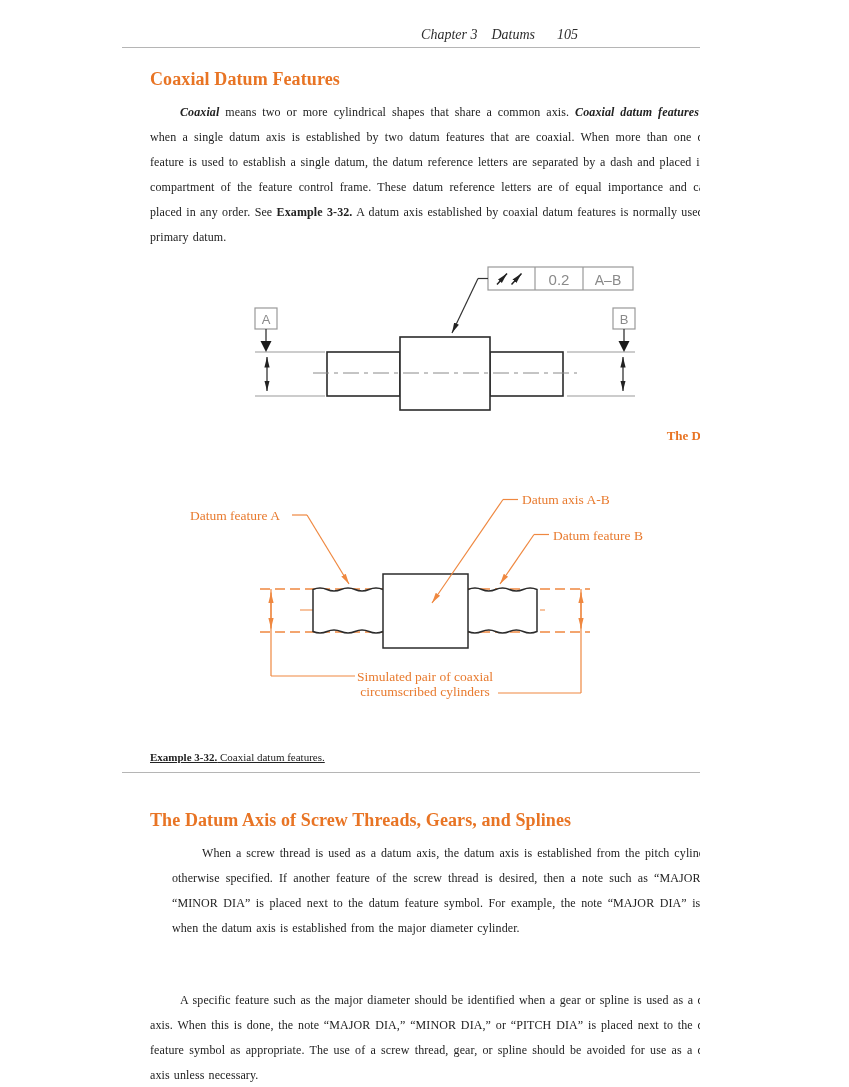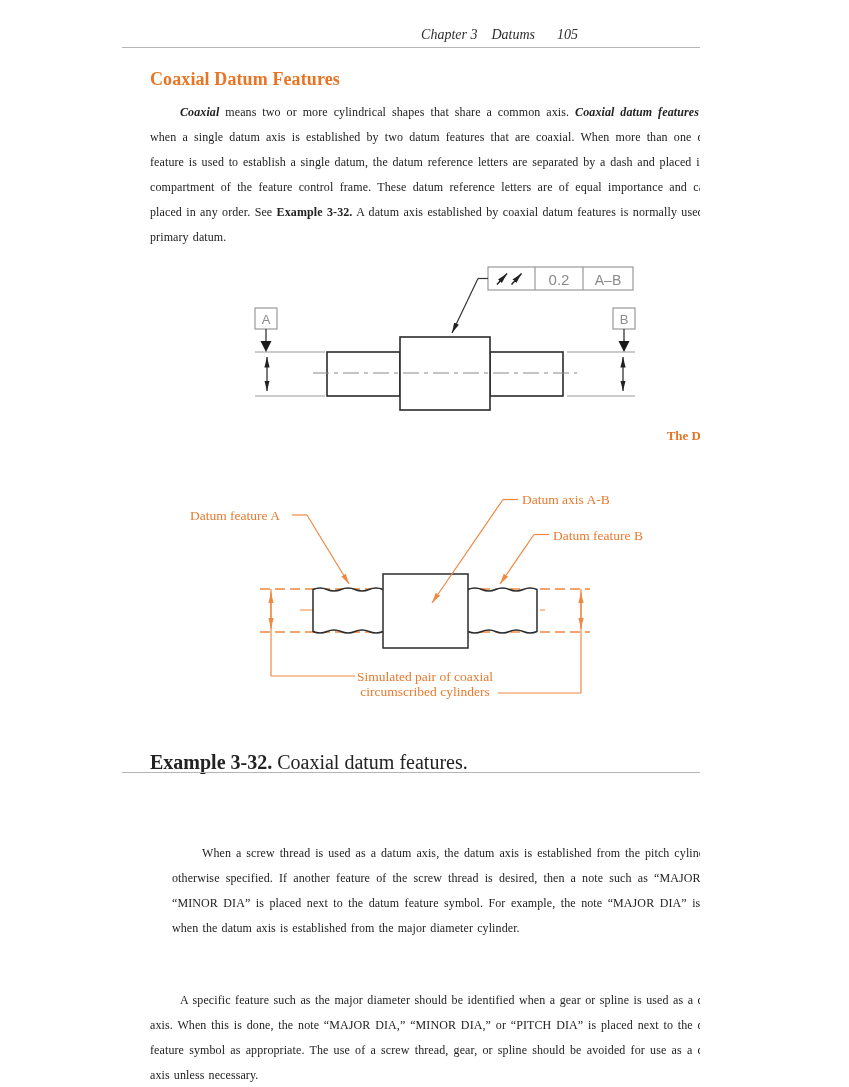--- a/index.html
+++ b/index.html
@@ -18,21 +18,21 @@
   .para{left:150px;width:578px;font-size:12px;line-height:25px;text-align:justify;
         text-indent:30px;letter-spacing:.1px;word-spacing:1px;color:#222;}
   .p1{top:100px;}
   .p2{top:841px;margin-left:22px;}
   .p3{top:988px;}
   .bi{font-weight:bold;font-style:italic;}
   .b{font-weight:bold;}
   .cap{left:180px;width:560px;text-align:right;color:#e87424;font-weight:bold;font-size:13px;}
   .cap1{top:428px;}
   .cap2{top:715px;}
-  .example{left:150px;top:751px;font-size:20px;color:#222;}
+  .example{left:150px;top:751px;font-size:11px;color:#222;text-decoration:underline;}
   svg text{font-family:"Liberation Serif",serif;}
   svg .tech{font-family:"Liberation Sans",sans-serif;}
   .fig1{left:228px;top:256px;}
   .fig2{left:185px;top:486px;}
 </style>
 </head>
 <body>
 
 <div class="page">
 
@@ -147,18 +147,19 @@
     <text x="368" y="54" font-size="13.5" fill="#e87a2e">Datum feature B</text>
     <text x="240" y="195" font-size="13.5" fill="#e87a2e" text-anchor="middle">Simulated pair of coaxial</text>
     <text x="240" y="210" font-size="13.5" fill="#e87a2e" text-anchor="middle">circumscribed cylinders</text>
   </svg>
 
 
   <div class="abs example"><span class="b">Example 3-32.</span><span> Coaxial datum features.</span></div>
 
   <div class="abs rule rule2"></div>
 
+  <div class="abs oheading h-screw">The Datum Axis of Screw Threads, Gears, and Splines</div>
 
   <div class="abs para p2">When a screw thread is used as a datum axis, the datum axis is established from the pitch cylinder unless otherwise specified. If another feature of the screw thread is desired, then a note such as “MAJOR DIA” or “MINOR DIA” is placed next to the datum feature symbol. For example, the note “MAJOR DIA” is specified when the datum axis is established from the major diameter cylinder.</div>
 
   <div class="abs para p3">A specific feature such as the major diameter should be identified when a gear or spline is used as a datum axis. When this is done, the note “MAJOR DIA,” “MINOR DIA,” or “PITCH DIA” is placed next to the datum feature symbol as appropriate. The use of a screw thread, gear, or spline should be avoided for use as a datum axis unless necessary.</div>
 
 </div>
 
 </body></html>

